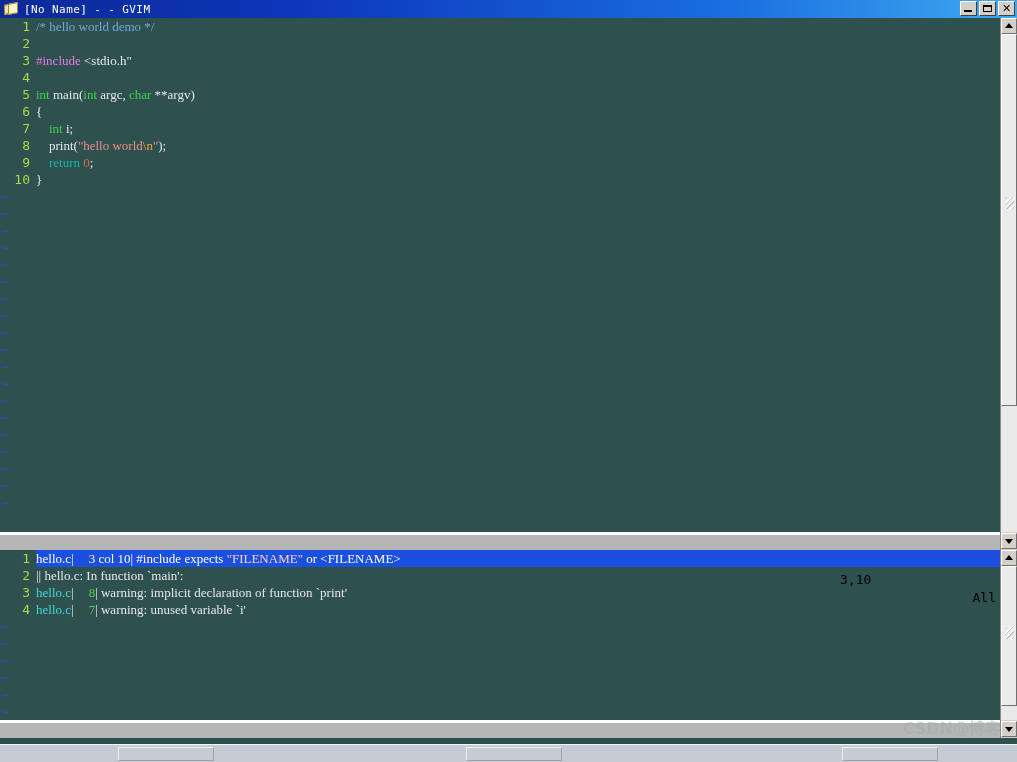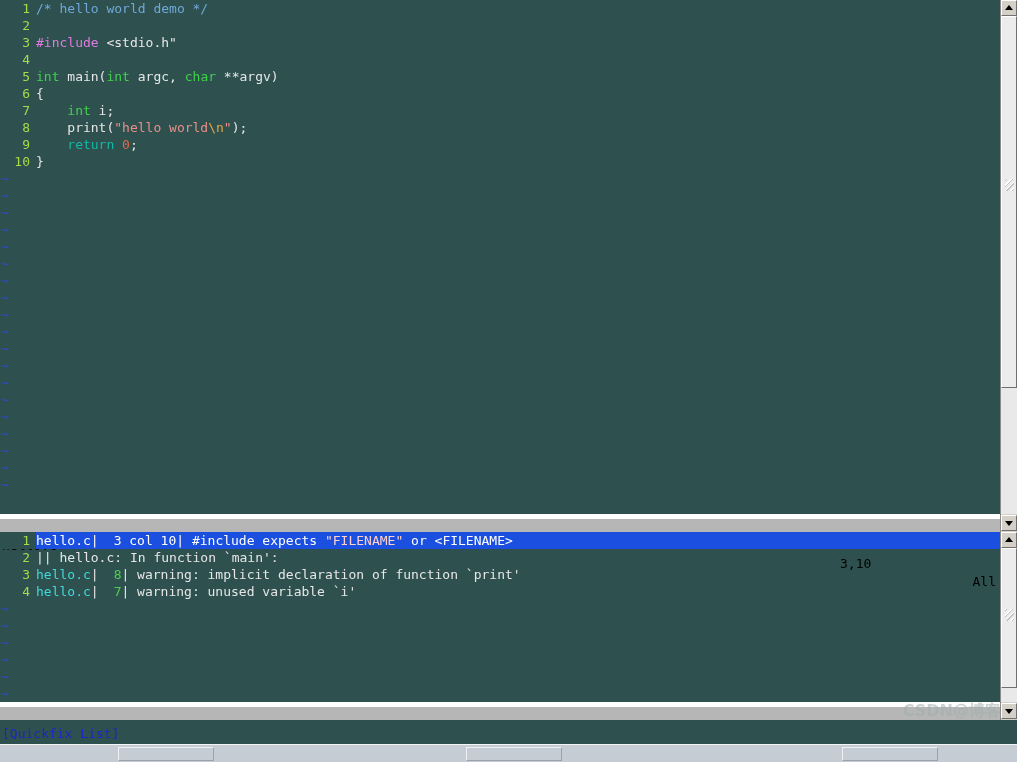--- a/index.html
+++ b/index.html
@@ -108,21 +108,21 @@
     font-size: 13px;
   }
   .lnum {
     width: 30px;
     flex: 0 0 30px;
     text-align: right;
     color: #a8d94a;
     padding-right: 6px;
     box-sizing: content-box;
   }
-  .ltext { flex: 1 1 auto; white-space: pre; }
+  .ltext { flex: 1 1 auto; white-space: pre; font-family: Liberation Serif, serif; }
 
   .tilde-line {
     height: 17px; line-height: 17px;
     color: #2b49d8;
     font-family: "DejaVu Sans Mono", "Liberation Mono", monospace;
     font-size: 13px;
     padding-left: 1px;
     white-space: pre;
   }
 
@@ -144,21 +144,21 @@
     left: 0;
     right: 17px;
     height: 18px;
     line-height: 18px;
     background: #b6b6b6;
     color: #000000;
     font-family: "DejaVu Sans Mono", "Liberation Mono", monospace;
     font-size: 13px;
     white-space: pre;
     box-sizing: border-box;
-    border-top: 5px solid #ffffff;
+    border-top: 3px solid #ffffff;
   }
   #status-main { top: 514px; }
   #status-qf   { top: 702px; }
   .sl-name { position: absolute; left: 2px; }
   .sl-pos  { position: absolute; left: 840px; }
   .sl-all  { position: absolute; right: 4px; }
   .sl-blue { color: #2222cc; }
 
   
   .scrollbar {
@@ -258,20 +258,39 @@
   .sel-row .ltext .t-file,
   .sel-row .ltext .t-plain,
   .sel-row .ltext .t-num2 { color: #ffffff; }
   .sel-row .ltext .t-string { color: #ffd0cc; }
 </style>
 </head>
 <body>
 
 <div id="gvim-window">
 
+  <div id="titlebar">
+    <div id="app-icon">
+      <div class="pg pg1"></div>
+      <div class="pg pg2"></div>
+    </div>
+    <span class="title-text">[No Name] - - GVIM</span>
+
+    <div id="window-buttons">
+      <div class="winbtn">
+        <span class="min-bar"></span>
+      </div>
+      <div class="winbtn">
+        <span class="max-box"></span>
+      </div>
+      <div class="winbtn">
+        <span class="x-glyph">✕</span>
+      </div>
+    </div>
+  </div>
 
   <div id="editor-region">
 
     <div class="pane" id="main-pane">
       <div id="main-lines">
           <div class="code-line"><span class="lnum">1</span><span class="ltext"><span class="t-comment">/* hello world demo */</span></span></div>
           <div class="code-line"><span class="lnum">2</span><span class="ltext"></span></div>
           <div class="code-line"><span class="lnum">3</span><span class="ltext"><span class="t-pre">#include</span><span class="t-plain"> &lt;stdio.h"</span></span></div>
           <div class="code-line"><span class="lnum">4</span><span class="ltext"></span></div>
           <div class="code-line"><span class="lnum">5</span><span class="ltext"><span class="t-type">int</span><span class="t-plain"> main(</span><span class="t-type">int</span><span class="t-plain"> argc, </span><span class="t-type">char</span><span class="t-plain"> **argv)</span></span></div>

